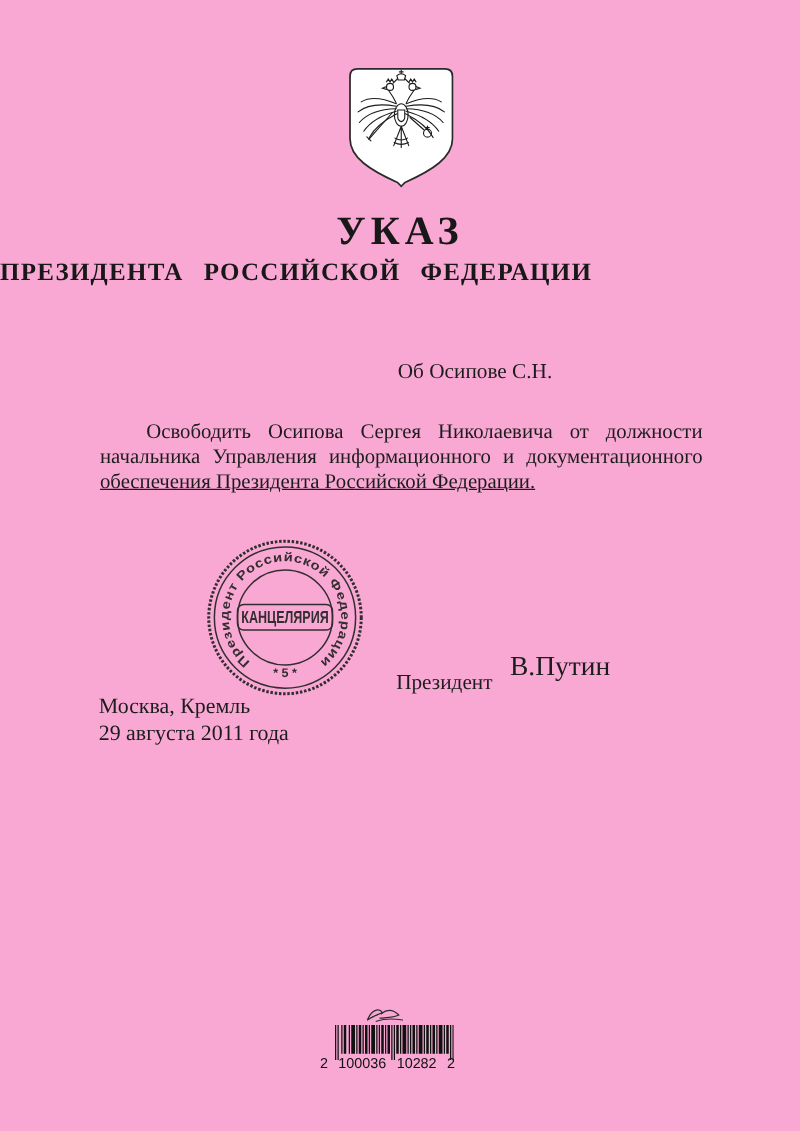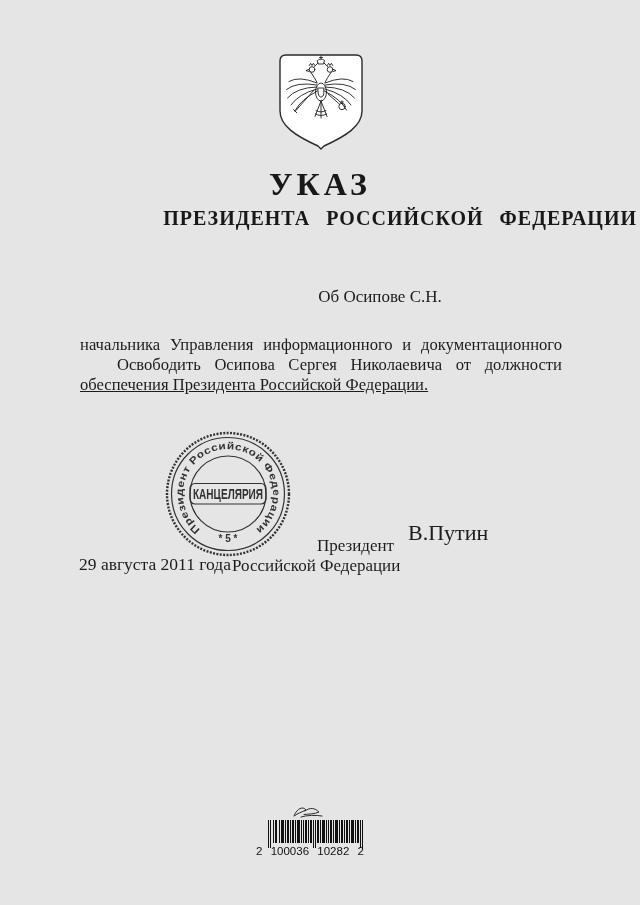--- a/index.html
+++ b/index.html
@@ -1,27 +1,27 @@
 <!DOCTYPE html>
 <html><head>
 <meta charset="utf-8">
 <style>
   html,body{margin:0;padding:0;background:#ffffff;}
   .page{
-    position:relative;width:640px;height:905px;background:#e5e5e5;
+    position:relative;width:640px;height:905px;background:#f9a8d4;
     font-family:"Liberation Serif", serif;color:#1c1c1c;overflow:hidden;
   }
   .abs{position:absolute;}
   .emblem{left:279px;top:54px;width:84px;height:97px;}
   .title{
     left:0;top:166px;width:640px;text-align:center;margin:0;
     font-size:32px;font-weight:600;letter-spacing:4px;color:#181818;
   }
   .subtitle{
-    left:0;top:207px;width:637px;text-align:right;margin:0;
+    left:0;top:207px;width:637px;text-align:left;margin:0;
     font-size:20px;font-weight:600;letter-spacing:1px;word-spacing:10px;color:#181818;
   }
   .subject{
     left:16px;top:287px;width:640px;text-align:center;
     font-size:17px;font-weight:normal;padding-left:44px;
   }
   .body-text{
     left:80px;top:335px;width:482px;font-size:16.6px;
   }
   .body-text .line{height:20.2px;text-align:justify;}
@@ -94,28 +94,27 @@
       </g>
     </svg>
   </div>
 
   <h1 class="abs title">УКАЗ</h1>
   <h2 class="abs subtitle">ПРЕЗИДЕНТА РОССИЙСКОЙ ФЕДЕРАЦИИ</h2>
 
   <div class="abs subject">Об Осипове С.Н.</div>
 
   <div class="abs body-text">
+    <div class="line fill indent">Освободить Осипова Сергея Николаевича от должности</div>
     <div class="line fill">начальника Управления информационного и документационного</div>
-    <div class="line fill indent">Освободить Осипова Сергея Николаевича от должности</div>
     <div class="line last">обеспечения Президента Российской Федерации.</div>
   </div>
 
   <div class="abs sig-title">
     <div>Президент</div>
-    <div>Российской Федерации</div>
   </div>
   <div class="abs sig-name">В.Путин</div>
 
   <div class="abs stamp">
     <svg viewBox="0 0 130 130" width="130" height="130">
       <defs>
         <path id="ringPath" d="M37.3,100.5 A45,45 0 1 1 92.7,100.5" fill="none"></path>
       </defs>
       <circle cx="65" cy="65" r="61" fill="none" stroke="#232323" stroke-width="2.4" stroke-dasharray="2 1.4"></circle>
       <circle cx="65" cy="65" r="56.5" fill="none" stroke="#232323" stroke-width="1.2"></circle>
@@ -123,20 +122,21 @@
       <text font-family="Liberation Sans, sans-serif" font-size="10" font-weight="bold" fill="#232323" letter-spacing="0.5">
         <textPath href="#ringPath" textLength="223" lengthAdjust="spacingAndGlyphs">Президент Российской Федерации</textPath>
       </text>
       <text x="65" y="112.5" text-anchor="middle" font-family="Liberation Sans, sans-serif" font-size="10" font-weight="bold" fill="#232323">* 5 *</text>
       <rect x="27" y="54.5" width="76" height="20.5" rx="5" fill="none" stroke="#232323" stroke-width="1.2"></rect>
       <text x="65" y="69.8" text-anchor="middle" font-family="Liberation Sans, sans-serif" font-size="14" font-weight="bold" fill="#232323" textLength="70" lengthAdjust="spacingAndGlyphs">КАНЦЕЛЯРИЯ</text>
     </svg>
   </div>
 
   <div class="abs footer">
+    <div>Москва, Кремль</div>
     <div>29 августа 2011 года</div>
   </div>
 
   <svg class="abs scribble" viewBox="0 0 40 16">
     <g stroke="#2a2a2a" stroke-width="1" fill="none" stroke-linecap="round">
       <path d="M3,12 C6,4 12,2 15,6 C11,8 6,9.5 4,11.5"></path>
       <path d="M14,7 C19,3 24,4 28,8 C24,10 18,10 13,10.5"></path>
       <path d="M10,13 C16,11 25,11 31,12"></path>
     </g>
   </svg>

